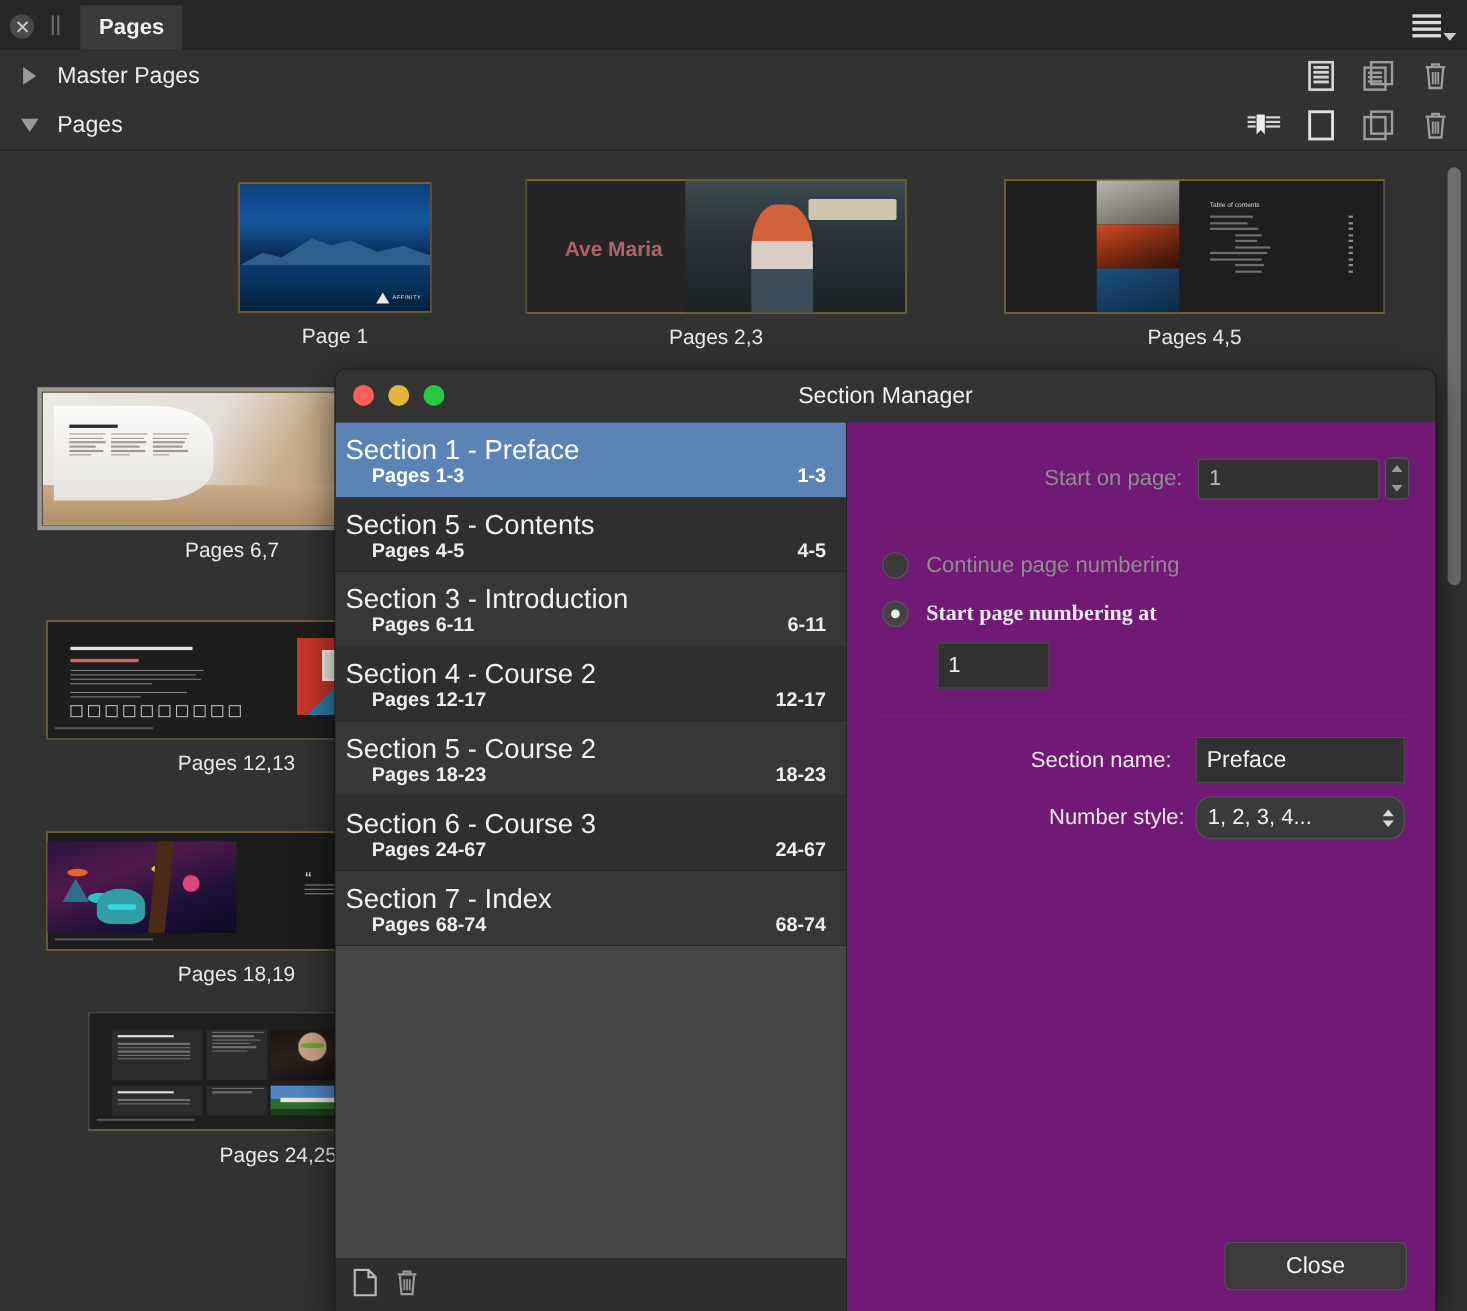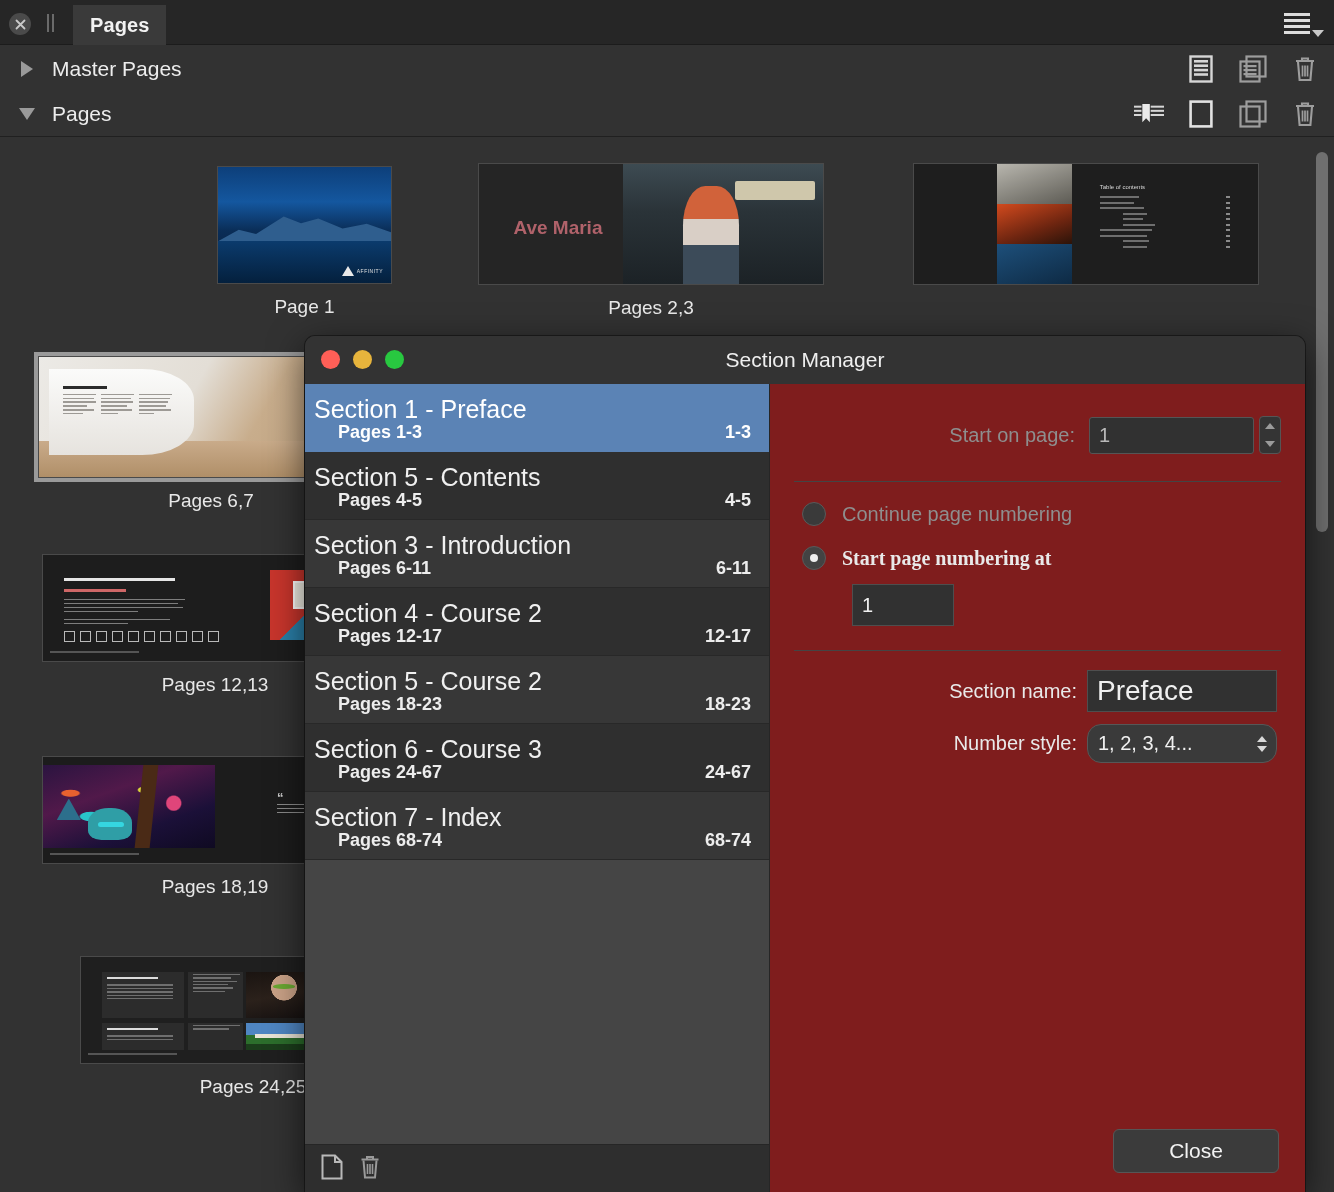--- a/index.html
+++ b/index.html
@@ -218,21 +218,21 @@
   .sec-sub .lbl { color:#ededed; font-size:18px; font-weight:bold; }
   .sec-sub .rng { color:#ededed; font-size:18px; font-weight:bold; padding-right:4px; }
   .sec-row.selected .sec-title, .sec-row.selected .lbl, .sec-row.selected .rng { color:#ffffff; }
   .list-filler { background:#454545; }
   .list-foot {
     height: 48px; background:#2e2e2e; display:flex; align-items:center; gap:16px; padding-left:16px;
     border-top:1px solid #262626;
   }
 
   
-  .detail-col { flex:1; position:relative; background:#7f1d1d; }
+  .detail-col { flex:1; position:relative; background:#701a75; }
   .field-row { display:flex; align-items:center; justify-content:flex-end; }
   .flabel { font-size:20px; }
   .dim { color:#8e8e8e; }
   .bright { color:#e9e9e9; }
 
   .inp {
     background:#313131; border:1px solid #555; border-radius:3px;
     color:#f0f0f0; font-size:20px; padding:6px 9px;
     font-family:"Liberation Sans", sans-serif;
   }
@@ -457,20 +457,21 @@
                 <i style="width:24%"></i>
                 <em></em>
               </div>
             <div class="tl" style="padding-left:18%">
                 <i style="width:22%"></i>
                 <em></em>
               </div>
           </div>
         </div>
       </div>
+      <div class="tcap">Pages 4,5</div>
     </div>
 
     <div class="tile" style="left:38px; top:218px;">
       <div class="spread-frame sel-frame" style="width:346px;height:122px;">
         <div class="ph story">
           <div class="story-floor"></div>
           <div class="story-wall"></div>
           <div class="story-txt">
             <b></b>
             <div class="story-cols">
@@ -499,21 +500,21 @@
                   <i style="width:44%"></i>
                 </div>
             </div>
           </div>
           <div class="story-right-frame"></div>
         </div>
       </div>
       <div class="tcap">Pages 6,7</div>
     </div>
 
-    <div class="tile" style="left:42px; top:416px;">
+    <div class="tile" style="left:42px; top:426px;">
       <div class="spread-frame" style="width:346px;height:108px;">
         <div class="ph swdark">
           <div class="sw-head">
             <b></b>
               <u></u>
             <i style="width:98%"></i>
               <i style="width:92%"></i>
               <i style="width:96%"></i>
               <i style="width:60%"></i>
             <i style="width:0"></i>
@@ -558,21 +559,21 @@
               <i style="width:40%;margin-left:52%"></i>
             </div>
           <div class="ruler">
               <i></i>
             </div>
         </div>
       </div>
       <div class="tcap">Pages 18,19</div>
     </div>
 
-    <div class="tile" style="left:42px; top:818px;padding-left:38px;">
+    <div class="tile" style="left:42px; top:782px;padding-left:38px;">
       <div class="spread-frame" style="width:346px;height:108px;">
         <div class="ph grid-spread">
           <div class="gcard" style="left:6%;top:14%;width:24%;height:44%;">
               <b></b>
               <i></i>
               <i></i>
               <i></i>
               <i></i>
               <i></i>
             </div>
@@ -747,21 +748,21 @@
             </span>
           <span class="flabel bright" style="font-weight:bold;">Start page numbering at</span>
         </div>
 
         <input class="inp flat" style="position: absolute; left: 82px; top: 200px; width: 102px; height: 42px;" value="1">
 
         <div class="hr" style="position:absolute; left:24px; right:24px; top:266px;"></div>
 
         <div class="field-row" style="position:absolute; right:28px; top:286px;">
           <span class="flabel bright">Section name:</span>
-          <input class="inp flat" style="width: 190px; height: 42px; margin-left: 10px; font-size: 28px;" value="Preface">
+          <input class="inp flat" style="width: 190px; height: 42px; margin-left: 22px; font-size: 21px;" value="Preface">
         </div>
 
         <div class="field-row" style="position:absolute; right:28px; top:340px;">
           <span class="flabel bright">Number style:</span>
           <div class="selectbox" style="margin-left:10px;border-radius:14px;">
             <span>1, 2, 3, 4...</span>
             <span class="arrows">
                 <i class="up"></i>
                 <i class="dn"></i>
               </span>

